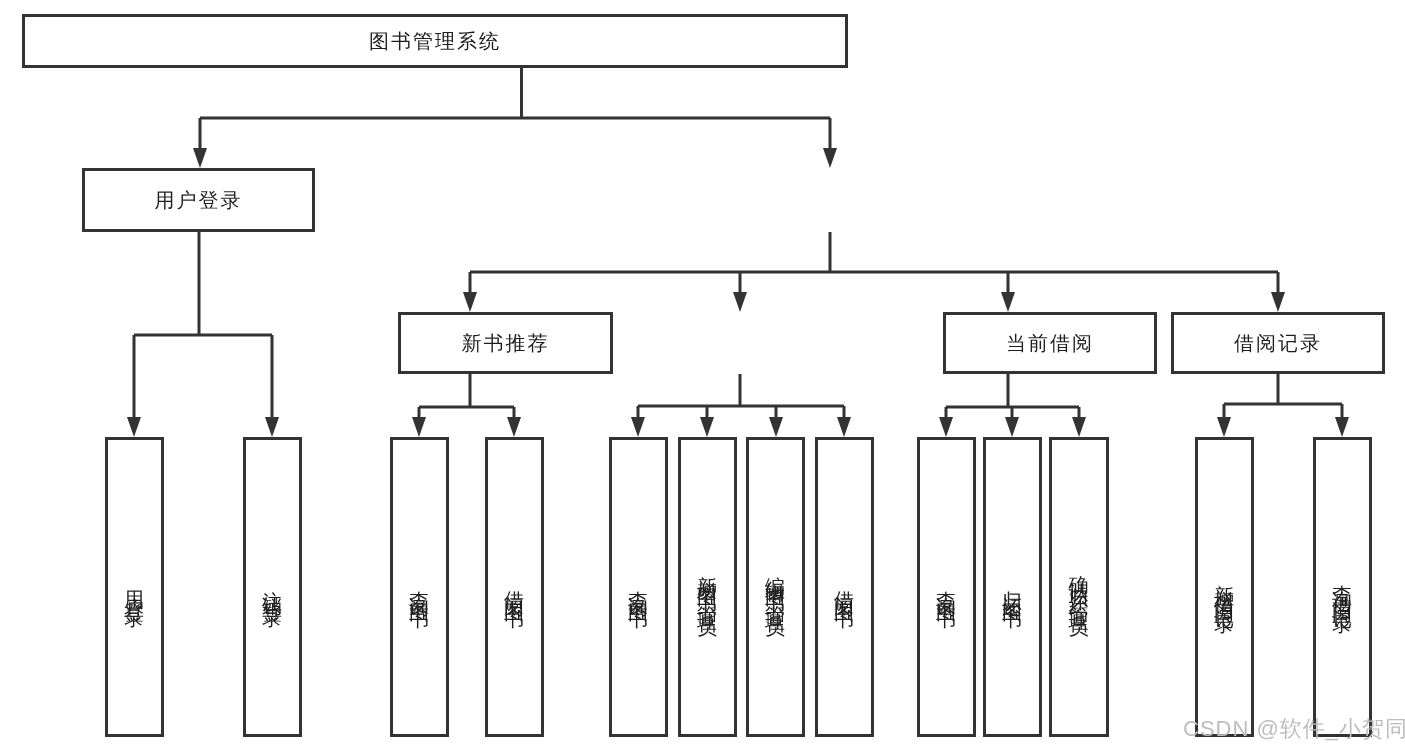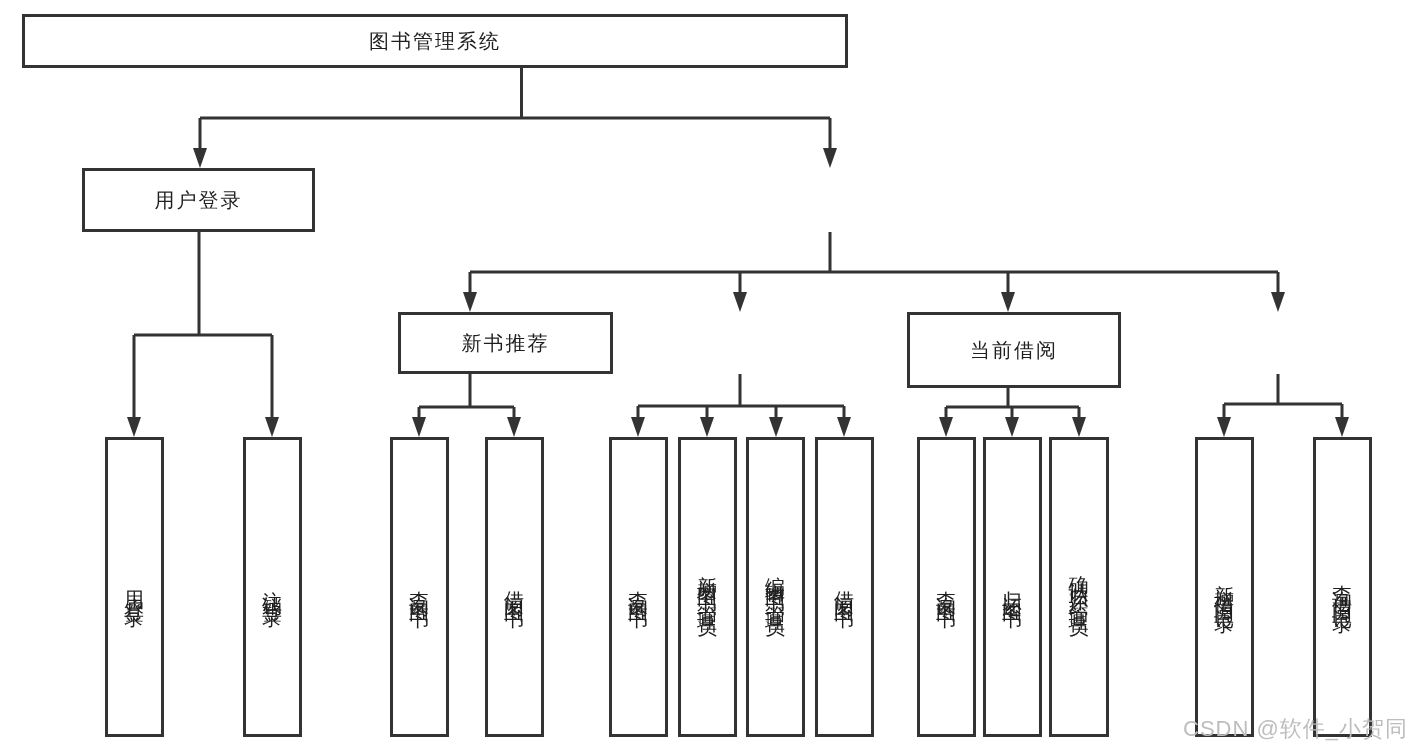--- a/index.html
+++ b/index.html
@@ -113,22 +113,25 @@
     <span>图书管理系统</span>
   </div>
 
   <div class="hbox" style="left:82px; top:168px; width:233px; height:64px;">
     <span>用户登录</span>
   </div>
 
   <div class="hbox" style="left:362px; top:312px; width:215px; height:62px;margin-left:36px;">
     <span>新书推荐</span>
   </div>
-  <div class="hbox" style="left:907px; top:312px; width:214px; height:76px;">
+  <div class="hbox" style="left:943px; top:312px; width:214px; height:62px;">
     <span>当前借阅</span>
+  </div>
+  <div class="hbox" style="left:1171px; top:312px; width:214px; height:62px;">
+    <span>借阅记录</span>
   </div>
 
   <div class="vbox" style="left:105px;">
     <span>用户登录</span>
   </div>
   <div class="vbox" style="left:243px;">
     <span>注销登录</span>
   </div>
 
   <div class="vbox" style="left:390px;">

